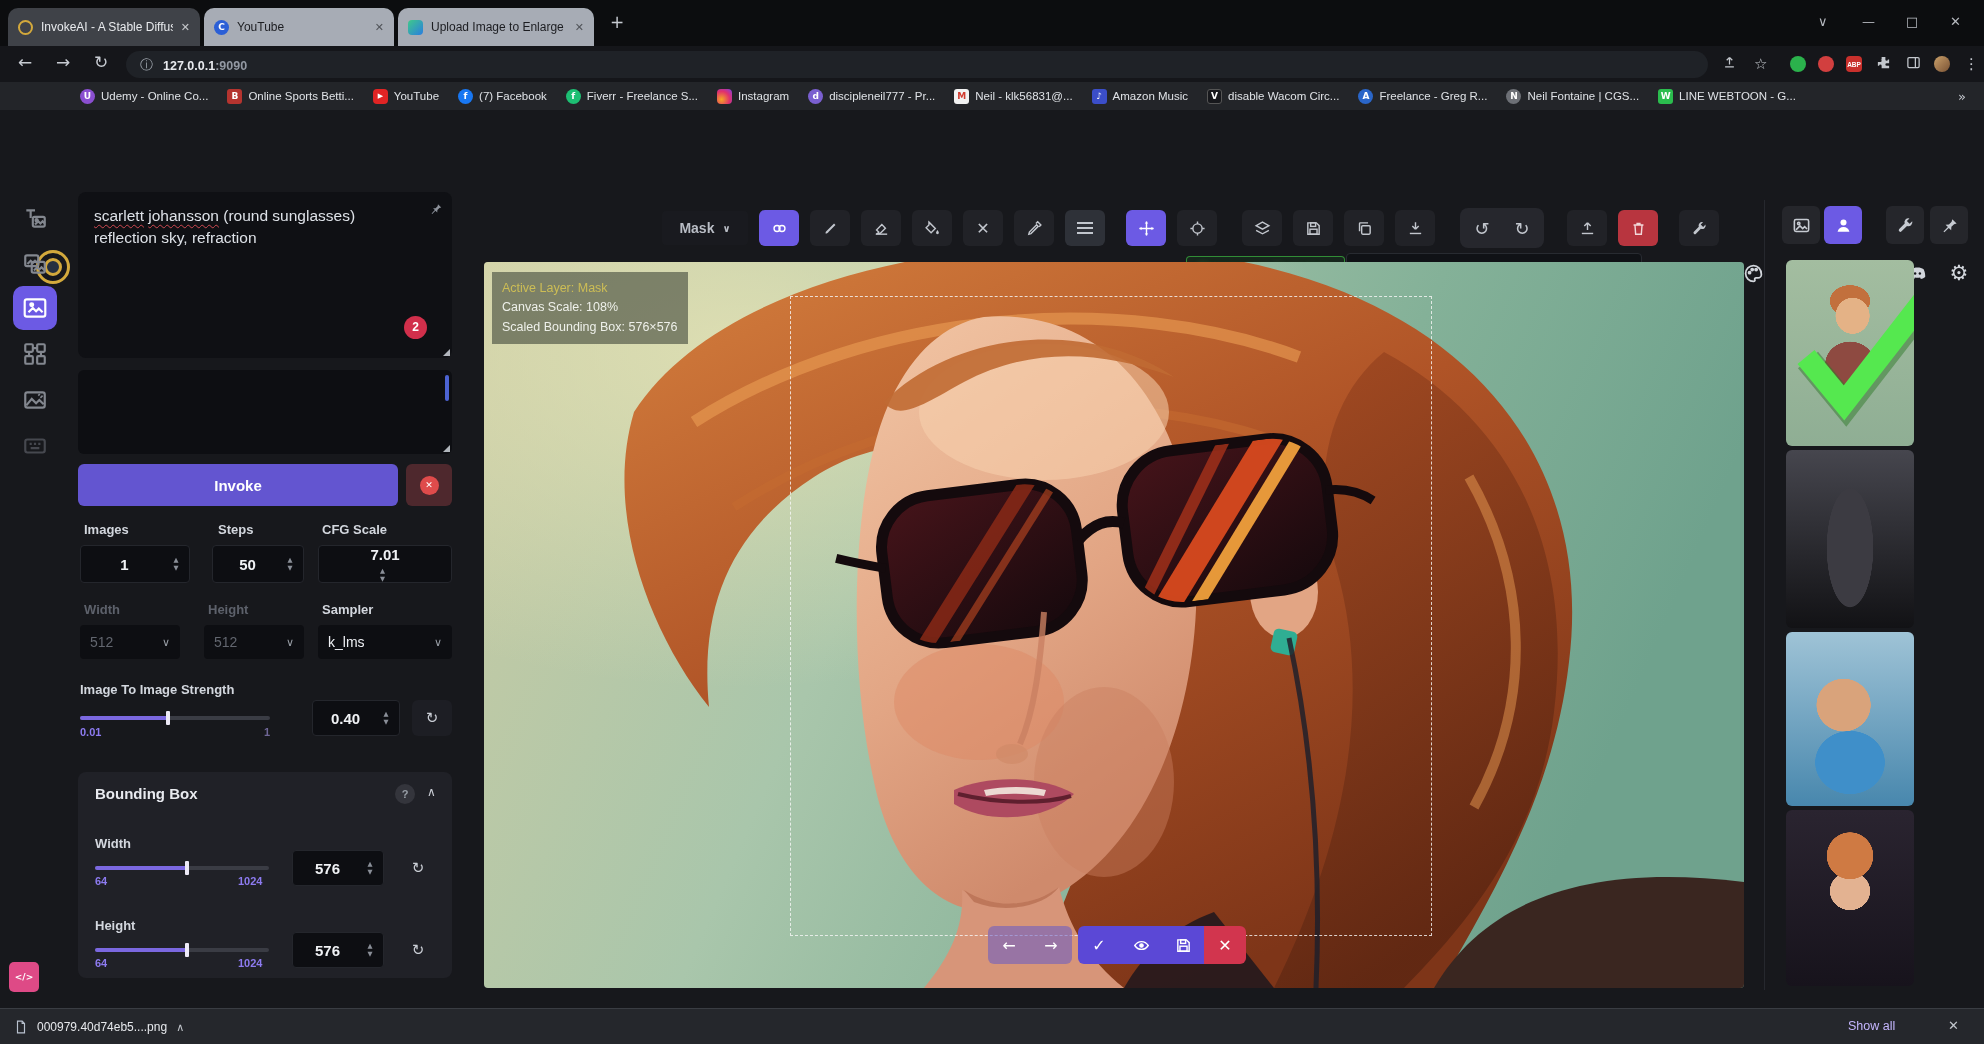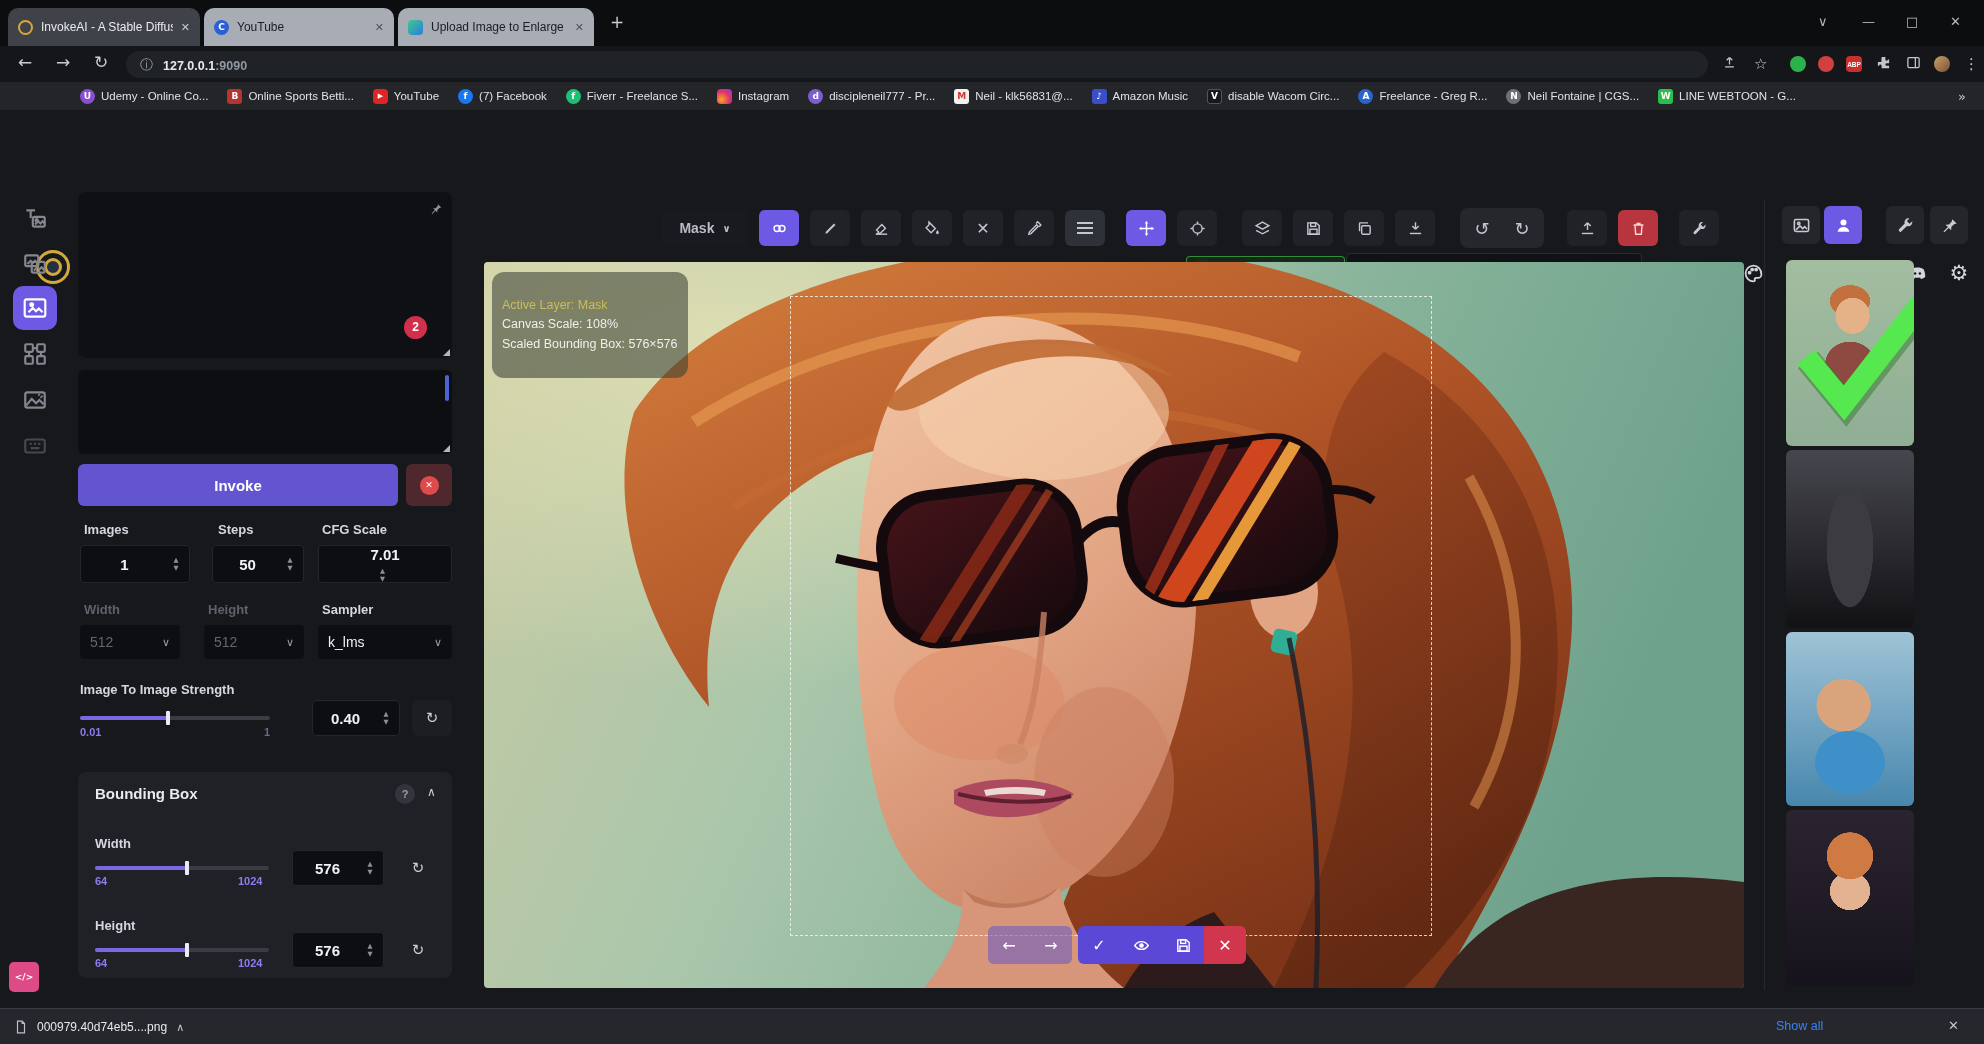--- a/index.html
+++ b/index.html
@@ -110,21 +110,21 @@
   .tbtn.lit2 { background:#2e3138; }
   .tbtn.red { background:#b8353f; color:#f2d7d9; }
   #masksel { width:86px; height:34px; display:flex; align-items:center; justify-content:center; gap:8px;
              color:#b9bdc5; font-size:14px; font-weight:bold; background:rgba(27,28,33,.6); border-radius:4px; }
   .menu-bars { width:16px; height:12px;
                background:repeating-linear-gradient(to bottom,#c2c6cd 0 2px,transparent 2px 5px); }
   #undogroup { display:flex; background:#26272d; border-radius:8px; height:40px; align-items:center; padding:0 2px; }
   #undogroup .tbtn { background:transparent; font-size:18px; }
   #bbox { position:absolute; left:790px; top:296px; width:642px; height:640px;
           border:1.5px dashed rgba(248,248,248,.8); }
-  #cvoverlay { position:absolute; left:492px; top:272px; padding:24px 10px; border-radius:12px;
+  #cvoverlay { position:absolute; left:492px; top:272px; padding:7px 10px; border-radius:0;
                background:rgba(58,66,54,.58); font-size:12.5px; line-height:1.55; }
   #cvoverlay .l1 { color:#cdbd55; } #cvoverlay .l2 { color:#eef0ea; }
   #floatbar { position:absolute; left:988px; top:926px; height:38px; display:flex; }
   .fgrp { display:flex; height:38px; align-items:center; }
   .fbtn { width:42px; height:38px; display:flex; align-items:center; justify-content:center;
           color:#fff; font-size:16px; font-family:"DejaVu Sans",sans-serif; }
   .fbtn svg { width:17px; height:17px; }
   #fgrp-nav { background:rgba(100,90,200,.55); border-radius:6px; margin-right:6px; color:#e4e2f2; }
   #fgrp-main { background:#5b48d6; border-radius:6px 0 0 6px; }
   #fgrp-x { background:#d2354e; border-radius:0 6px 6px 0; }
@@ -132,21 +132,21 @@
   
   .gbtn { position:absolute; top:206px; width:38px; height:38px; border-radius:6px; background:#25262b;
           color:#c6cad1; display:flex; align-items:center; justify-content:center; }
   .gbtn svg { width:19px; height:19px; }
   .gbtn.on { background:#6c5ae4; color:#fff; }
   .gthumb { position:absolute; left:1786px; width:128px; border-radius:6px; }
   
   #dlbar { position:absolute; left:0; top:1008px; width:1984px; height:36px; background:#25272c; border-top:1px solid #3a3d43; }
   #dlchip { position:absolute; left:14px; top:6px; height:24px; display:flex; align-items:center; gap:9px;
             font-size:12px; color:#e6e8ec; }
-  #dlshow { position:absolute; left:1776px; top:10px; font-size:12.5px; color:#3b82f6; }
+  #dlshow { position:absolute; left:1848px; top:10px; font-size:12.5px; color:#c4b5fd; }
   #dlclose { position:absolute; left:1948px; top:9px; font-size:13px; color:#c3c7cd; font-family:"DejaVu Sans",sans-serif; }
 </style>
 </head>
 <body>
 
 <div id="chrome">
   <div class="tab" style="left:8px; width:192px; background:#3f4248; color:#e8eaed;">
     <span class="fav" style="background:transparent; border:2px solid #d3a93c;"></span>
     <span class="title">InvokeAI - A Stable Diffusion Too</span>
     <span class="tab-x">✕</span>
@@ -358,20 +358,21 @@
   </div>
 <div class="lnav dim" style="top:424px;">
   <svg viewBox="0 0 24 24" fill="none" stroke="currentColor" stroke-width="2">
       <rect x="3" y="6" width="18" height="12" rx="2"></rect>
       <path d="M7 10h2M11 10h2M15 10h2M8 14h8"></path>
     </svg>
   </div>
 <div id="consolebtn" class="gl">&lt;/&gt;</div>
 
 <div class="card" id="promptcard">
+  <div><span class="spell">scarlett</span> <span class="spell">johansson</span><span> (round sunglasses)</span><br><span>reflection sky, refraction</span></div>
   <span id="pinprompt">
     <svg viewBox="0 0 24 24" width="14" height="14" fill="currentColor">
         <path d="M14.5 3l6.5 6.5-3.2.8-3.4 3.4-.3 4.3-3-3-5.6 5.6-1.1-1.1L10 13.9l-3-3 4.3-.3 3.4-3.4.8-3.2z"></path>
       </svg></span>
   <div id="promptbadge">2</div>
   <div class="grip"></div>
 </div>
 
 <div class="card" id="negcard">
   <div class="vscroll"></div>

